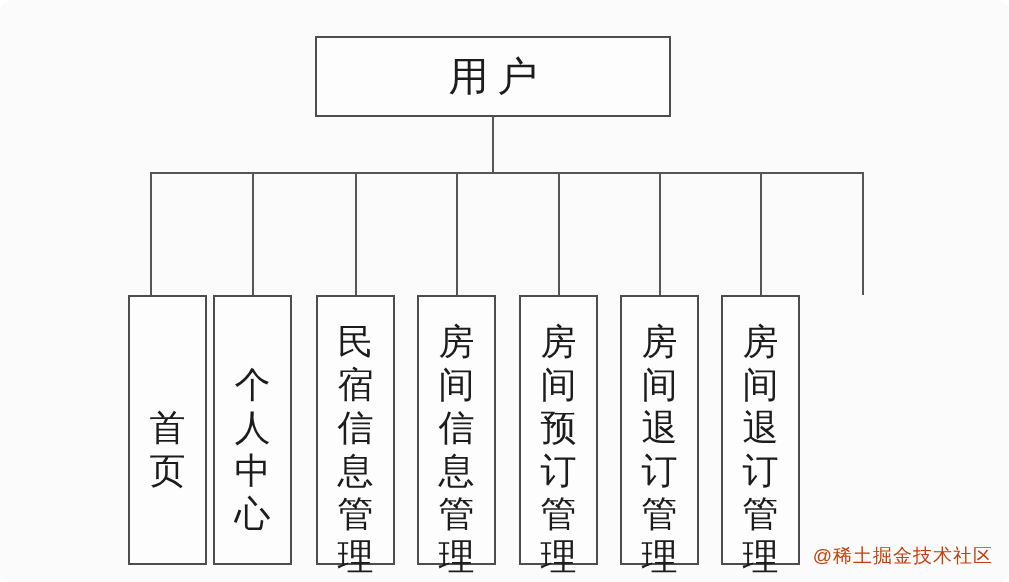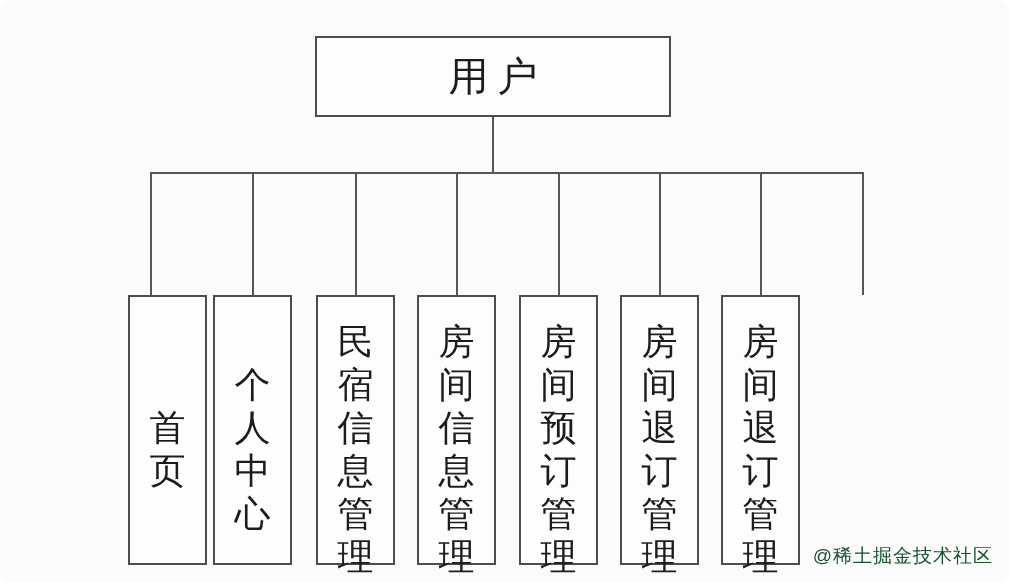--- a/index.html
+++ b/index.html
@@ -89,21 +89,21 @@
   .drop-5 { left: 659px; }
   .drop-6 { left: 760px; }
   .drop-7 { left: 862px; }
   
   .watermark {
     position: absolute;
     right: 16px;
     bottom: 13px;
     font-size: 19px;
     letter-spacing: 1px;
-    color: #14532d;
+    color: #c2410c;
     font-family: "Liberation Sans", "DejaVu Sans", sans-serif;
     pointer-events: none;
   }
 </style>
 </head>
 <body>
 
 <div class="canvas">
 
   <div class="node root-node">

